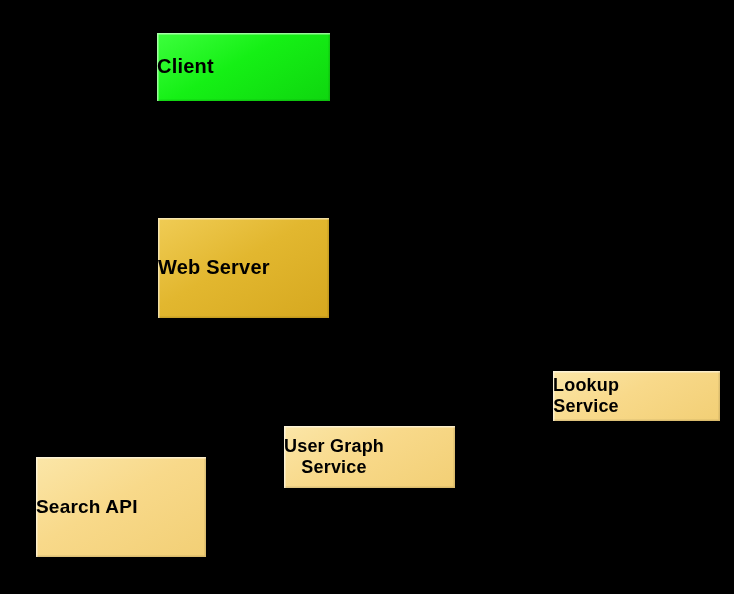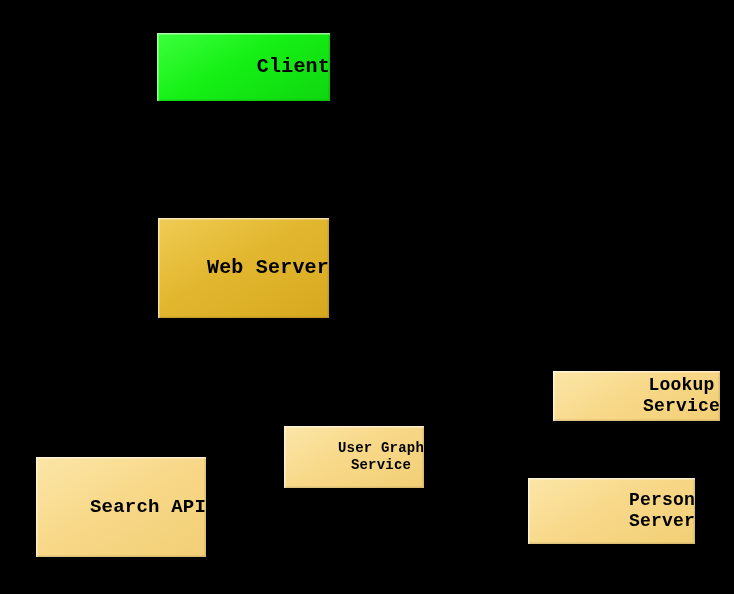--- a/index.html
+++ b/index.html
@@ -13,30 +13,29 @@
     width: 734px;
     height: 594px;
     background: #000000;
     overflow: hidden;
     font-family: "DejaVu Sans", sans-serif;
   }
   .node {
     position: absolute;
     display: flex;
     align-items: center;
-    justify-content: flex-end;
+    justify-content: flex-start;
     text-align: center;
     box-sizing: border-box;
     color: #000000;
     font-weight: bold;
-    font-family: Liberation Mono, monospace;
+    font-family: Liberation Sans, sans-serif;
     letter-spacing: 0.2px;
     line-height: 1.18;
     user-select: none;
-    padding-left: 29px;
   }
   
   .node::after {
     content: "";
     position: absolute;
     left: 0; top: 0; right: 0; bottom: 0;
     pointer-events: none;
     box-shadow:
       inset 1.5px 1.5px 0 rgba(255,255,255,0.55),
       inset -1.5px -1.5px 0 rgba(0,0,0,0.10);
@@ -58,21 +57,21 @@
   }
   .skin-light {
     background: linear-gradient(150deg, #fbe6a8 0%, #f8d98a 45%, #f2cf75 100%);
     box-shadow: 3px 4px 6px rgba(0,0,0,0.85);
   }
 
   
   #node-client        { left: 157px; top: 33px;  width: 173px; height: 68px;  font-size: 20px; }
   #node-web-server    { left: 158px; top: 218px; width: 171px; height: 100px; font-size: 20px; }
   #node-search-api    { left: 36px;  top: 457px; width: 170px; height: 100px; font-size: 19px; }
-  #node-user-graph    { left: 284px; top: 426px; width: 140px; height: 62px;  font-size: 14px; }
+  #node-user-graph    { left: 284px; top: 426px; width: 171px; height: 62px;  font-size: 18px; }
   #node-lookup        { left: 553px; top: 371px; width: 167px; height: 50px;  font-size: 18px; }
   #node-person-server { left: 528px; top: 478px; width: 167px; height: 66px;  font-size: 18px; }
 </style>
 </head>
 <body>
 
 <div id="canvas">
 
   <div class="node skin-client" id="node-client">
     <span class="node-label">Client</span>
@@ -89,18 +88,14 @@
   <div class="node skin-light" id="node-user-graph">
     <span class="node-label">User Graph
 Service</span>
   </div>
 
   <div class="node skin-light" id="node-lookup">
     <span class="node-label">Lookup
 Service</span>
   </div>
 
-  <div class="node skin-light" id="node-person-server">
-    <span class="node-label">Person
-Server</span>
-  </div>
 
 </div>
 
 </body></html>

